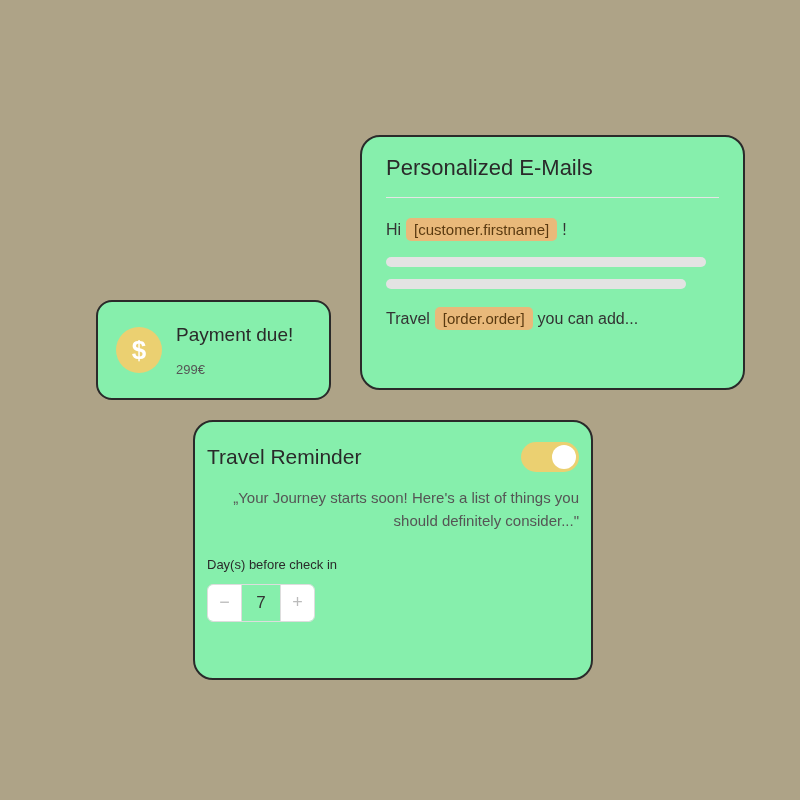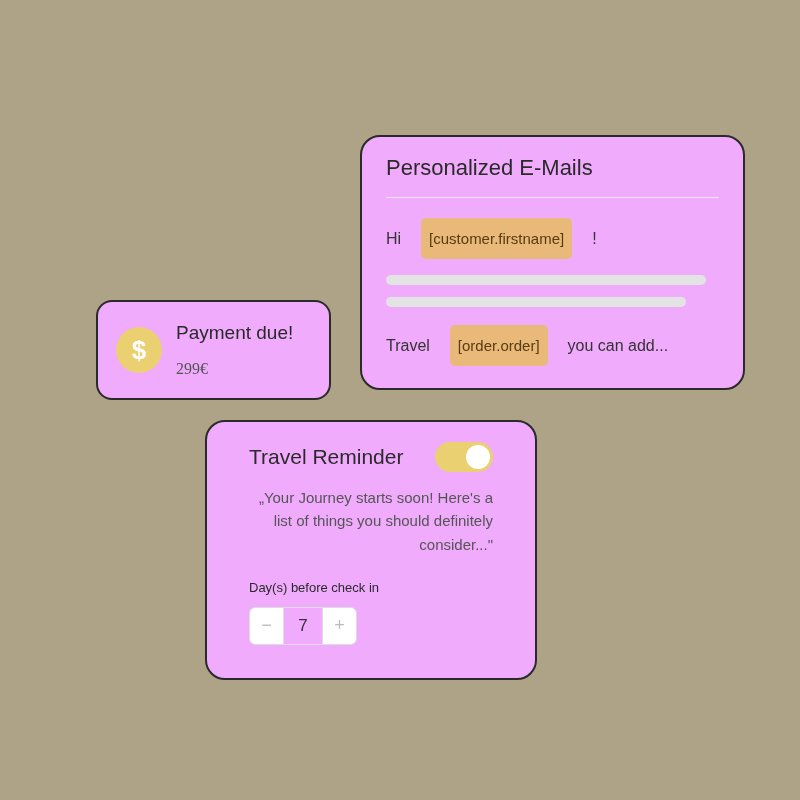--- a/index.html
+++ b/index.html
@@ -6,21 +6,21 @@
   body {
     width: 800px;
     height: 800px;
     background: #aea387;
     font-family: -apple-system, BlinkMacSystemFont, "Segoe UI", Helvetica, Arial, sans-serif;
     position: relative;
     color: #2a2a2a;
   }
   .card {
     position: absolute;
-    background: #f0abfc;
+    background: #86efac;
     border: 2.5px solid #2a2a2a;
     border-radius: 20px;
     box-shadow: 0 0 0 rgba(0,0,0,0);
   }
 
   
   .payment-card {
     left: 96px;
     top: 300px;
     width: 235px;
@@ -46,23 +46,22 @@
     font-size: 26px;
     font-weight: 600;
   }
   .payment-text .title {
     font-size: 19px;
     font-weight: 500;
     color: #2a2a2a;
     margin-bottom: 16px;
   }
   .payment-text .amount {
-    font-size: 16px;
+    font-size: 13px;
     color: #555;
-    font-family: Liberation Serif, serif;
   }
 
   
   .emails-card {
     left: 360px;
     top: 135px;
     width: 385px;
     height: 255px;
     padding: 18px 24px;
   }
@@ -72,47 +71,47 @@
     color: #2a2a2a;
     padding-bottom: 16px;
     border-bottom: 1px solid #e5e5e5;
     margin-bottom: 20px;
   }
   .email-line {
     font-size: 16px;
     color: #333;
     display: flex;
     align-items: center;
-    gap: 20px;
+    gap: 5px;
     flex-wrap: wrap;
     margin-bottom: 16px;
   }
   .tag {
     background: #e9b97a;
     color: #5a3a10;
     border-radius: 5px;
-    padding: 12px 8px;
+    padding: 3px 8px;
     font-size: 15px;
   }
   .placeholder-line {
     height: 10px;
     background: #e3e3e3;
     border-radius: 5px;
     margin-bottom: 12px;
   }
   .placeholder-line.short { width: 90%; }
   .placeholder-line.long { width: 96%; }
 
   
   .travel-card {
-    left: 205px;
+    left: 193px;
     top: 420px;
-    width: 332px;
+    width: 400px;
     height: 260px;
-    padding: 20px 42px;
+    padding: 20px 12px;
   }
   .travel-header {
     display: flex;
     justify-content: space-between;
     align-items: center;
     margin-bottom: 14px;
   }
   .travel-header .heading {
     font-size: 21px;
     font-weight: 500;

